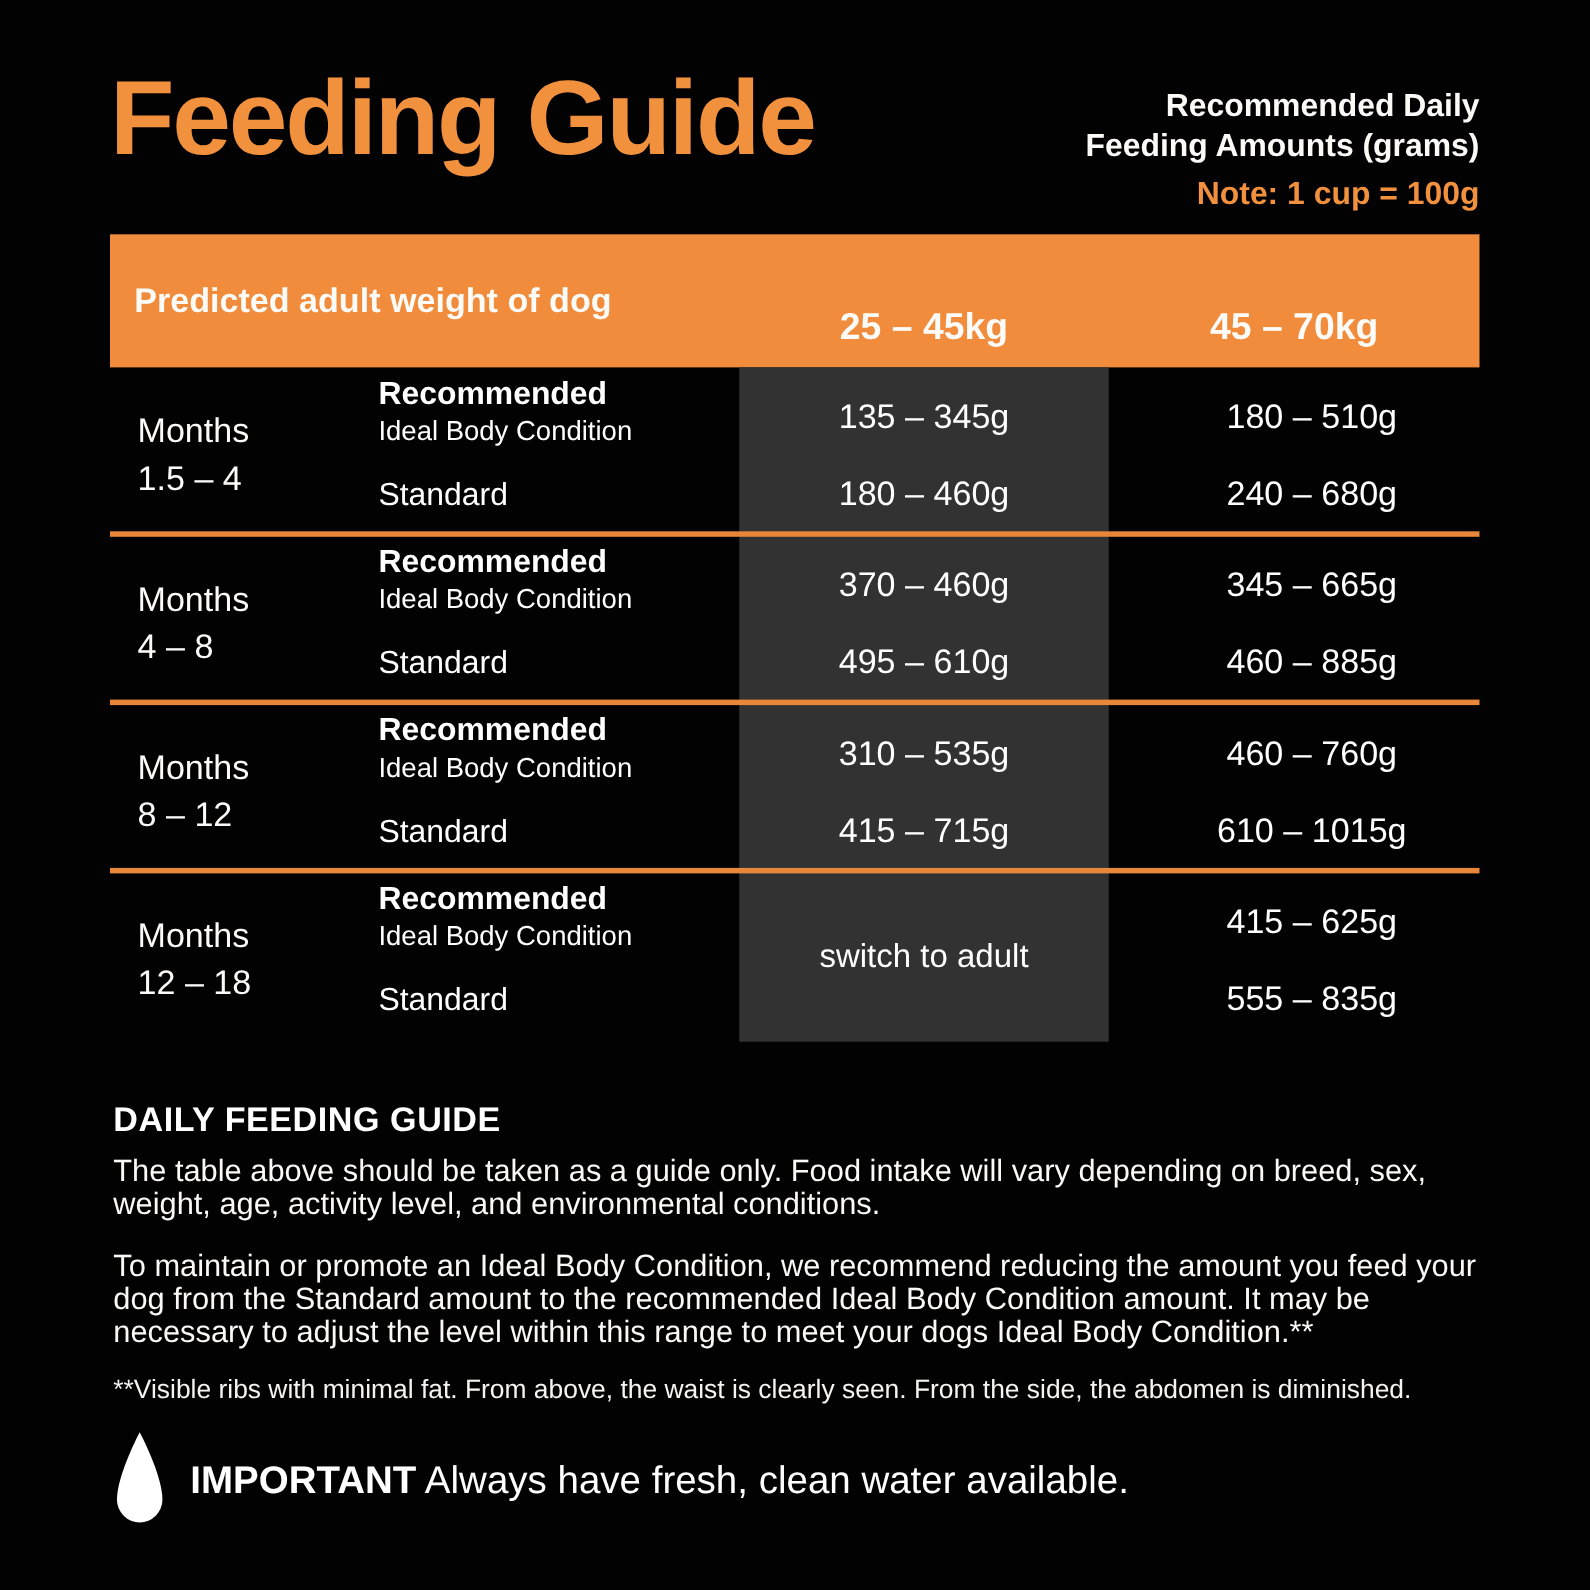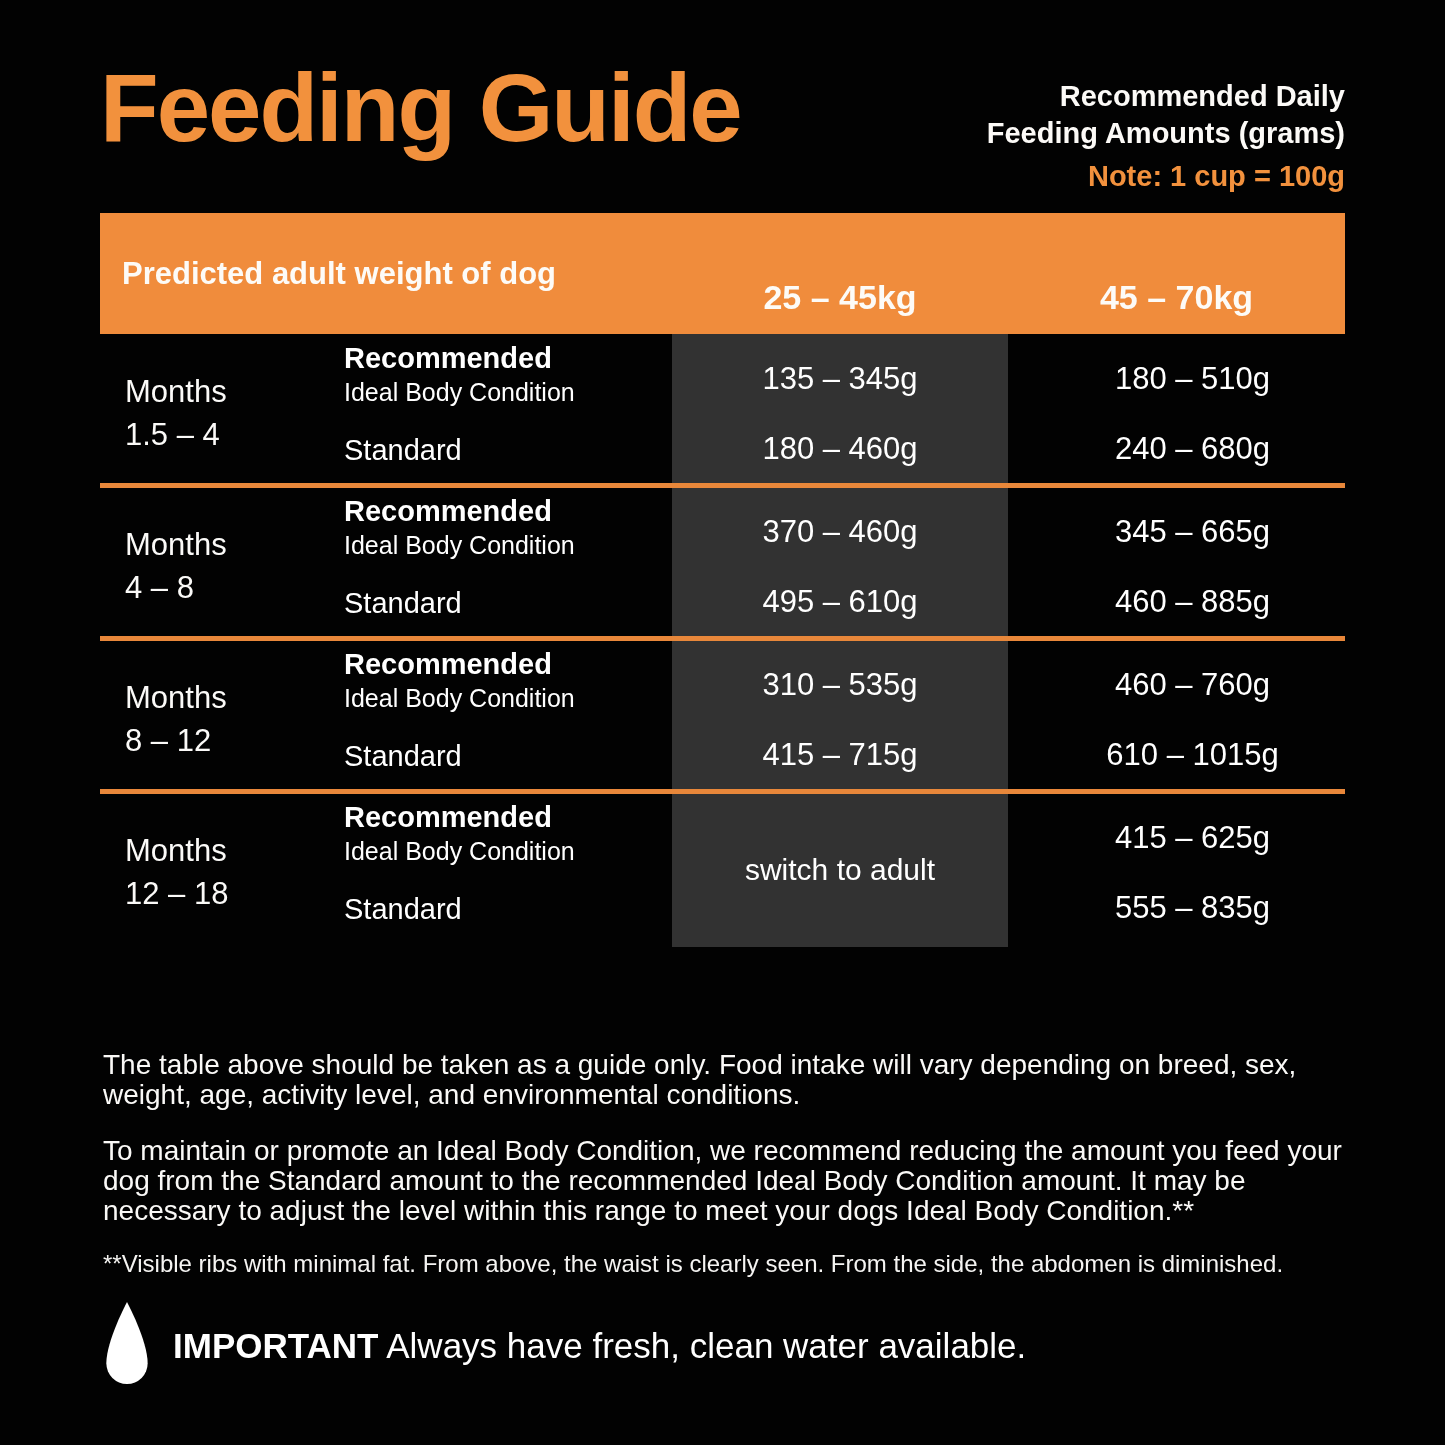--- a/index.html
+++ b/index.html
@@ -125,20 +125,21 @@
       <div>12 – 18</div>
     </div>
     <div class="lbl-rec">Recommended</div>
     <div class="lbl-ideal">Ideal Body Condition</div>
     <div class="lbl-std">Standard</div>
     <div class="v-merge">switch to adult</div>
     <div class="val c3 v-rec">415 – 625g</div>
     <div class="val c3 v-std">555 – 835g</div>
   </div>
 
+  <div class="abs sec-heading">DAILY FEEDING GUIDE</div>
   <div class="abs para p1">The table above should be taken as a guide only. Food intake will vary depending on breed, sex, weight, age, activity level, and environmental conditions.</div>
   <div class="abs para p2">To maintain or promote an Ideal Body Condition, we recommend reducing the amount you feed your dog from the Standard amount to the recommended Ideal Body Condition amount. It may be necessary to adjust the level within this range to meet your dogs Ideal Body Condition.**</div>
   <div class="abs footnote">**Visible ribs with minimal fat. From above, the waist is clearly seen. From the side, the abdomen is diminished.</div>
 
   <div class="abs important-row">
     <svg class="drop" viewBox="0 0 36 68" aria-hidden="true">
       <path d="M18 1 C18 1 2.5 30 2.5 47 a15.5 15.5 0 0 0 31 0 C33.5 30 18 1 18 1 Z" fill="#FFFFFF"></path>
     </svg>
     <div class="imp-text">
       <b>IMPORTANT</b><span> Always have fresh, clean water available.</span>

